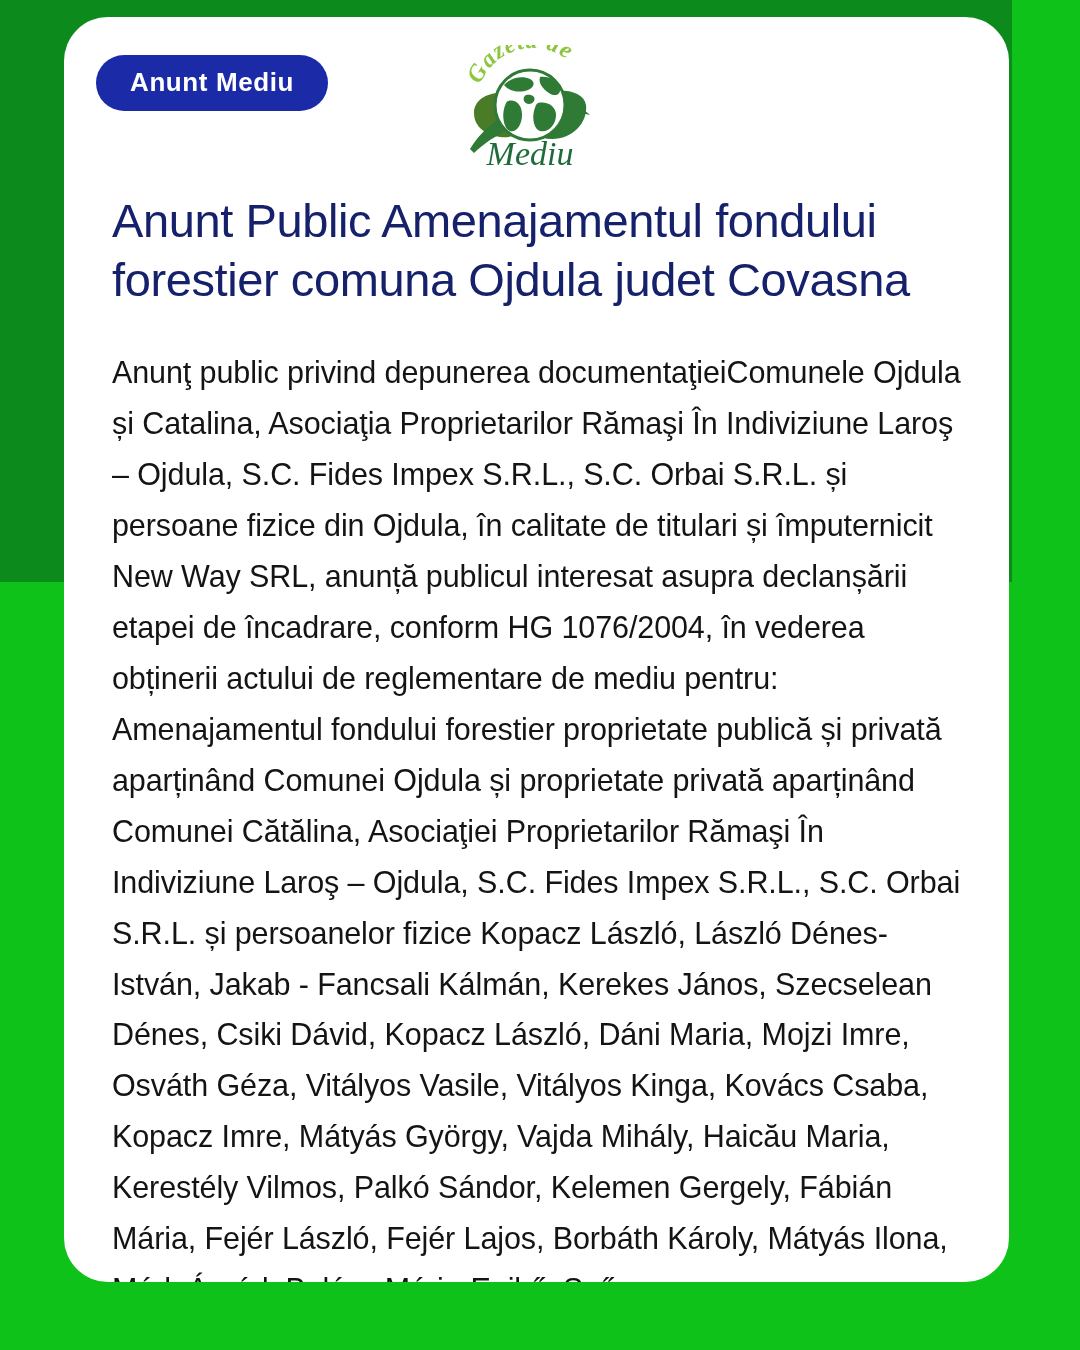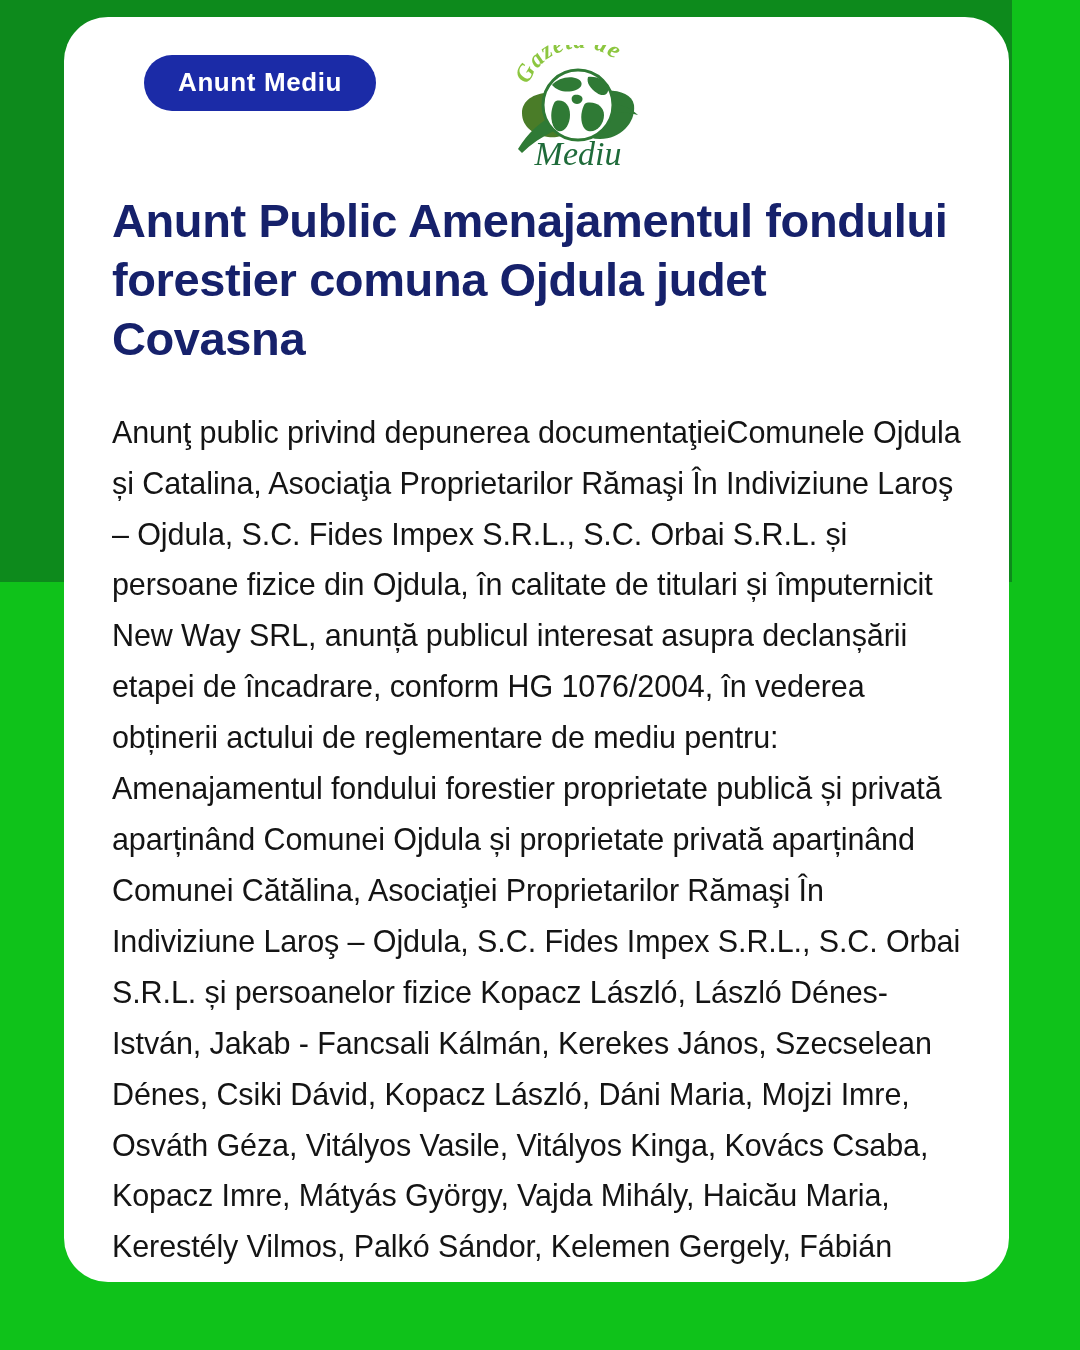--- a/index.html
+++ b/index.html
@@ -44,21 +44,20 @@
     background: #ffffff;
     border-radius: 44px;
     z-index: 2;
     overflow: hidden;
   }
 
   
   .header-row {
     position: relative;
     height: 150px;
-    margin-left: 48px;
   }
 
   #badge {
     position: absolute;
     left: 32px;
     top: 38px;
     background: #1b2ba7;
     color: #ffffff;
     border-radius: 999px;
     padding: 14px 34px 16px 34px;
@@ -78,21 +77,21 @@
     top: 28px;
     width: 132px;
     height: 125px;
   }
 
   
   #title {
     margin: 24px 48px 0 48px;
     color: #16216b;
     font-size: 47px;
-    font-weight: 700;
+    font-weight: 400;
     line-height: 1.26;
     letter-spacing: -0.4px;
   }
 
   
   #body-text {
     margin: 38px 48px 0 48px;
     color: #141414;
     font-size: 30.5px;
     line-height: 1.67;

